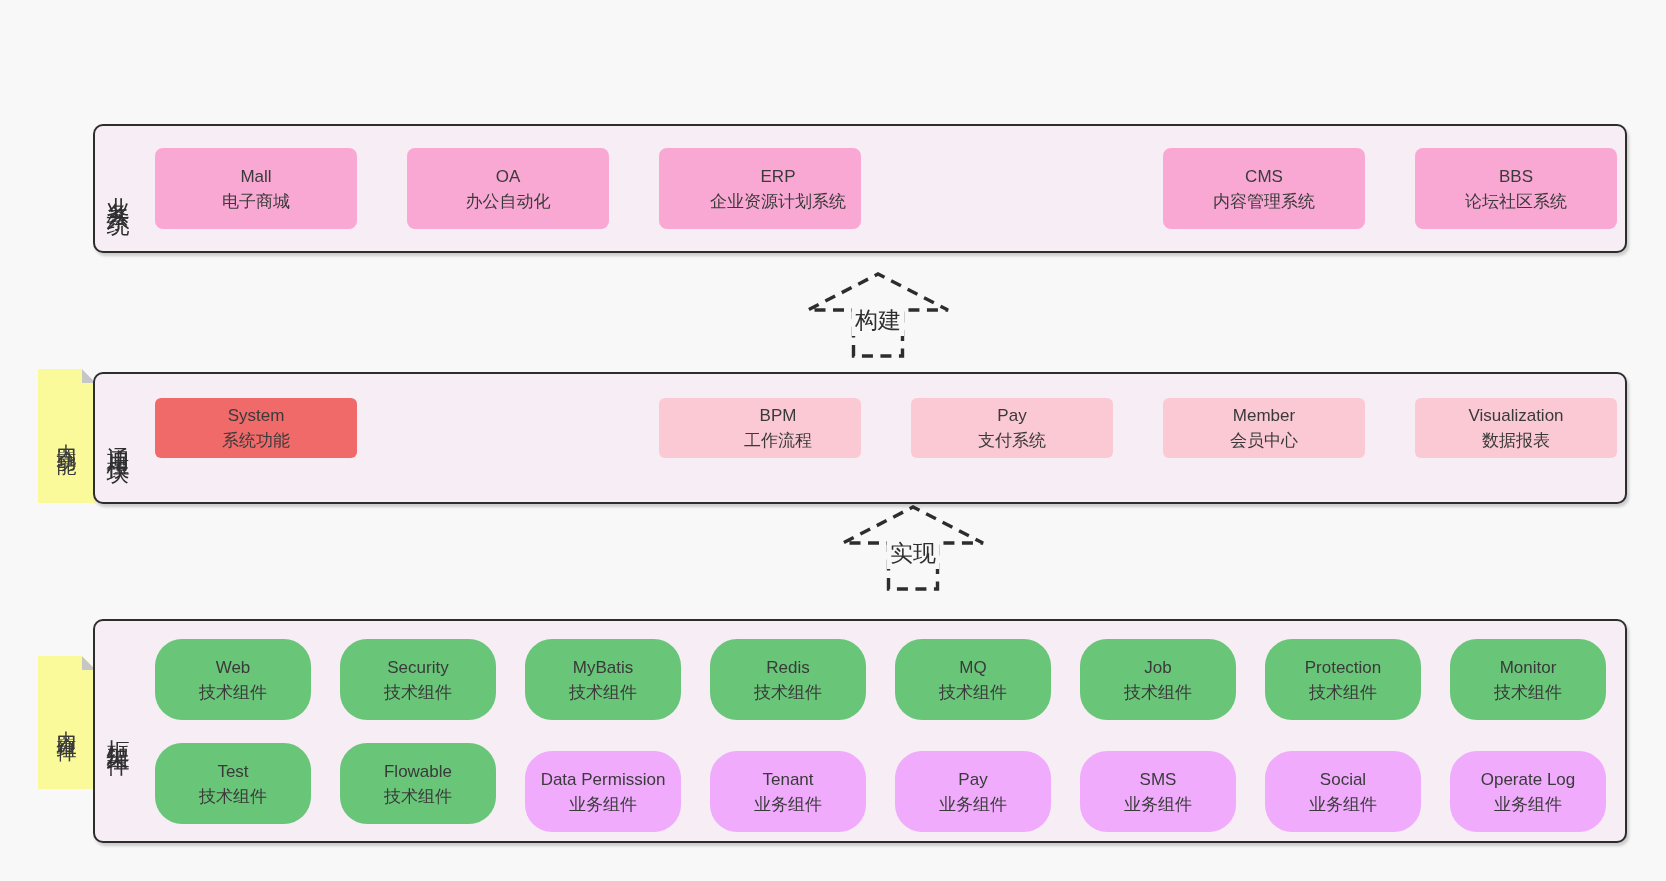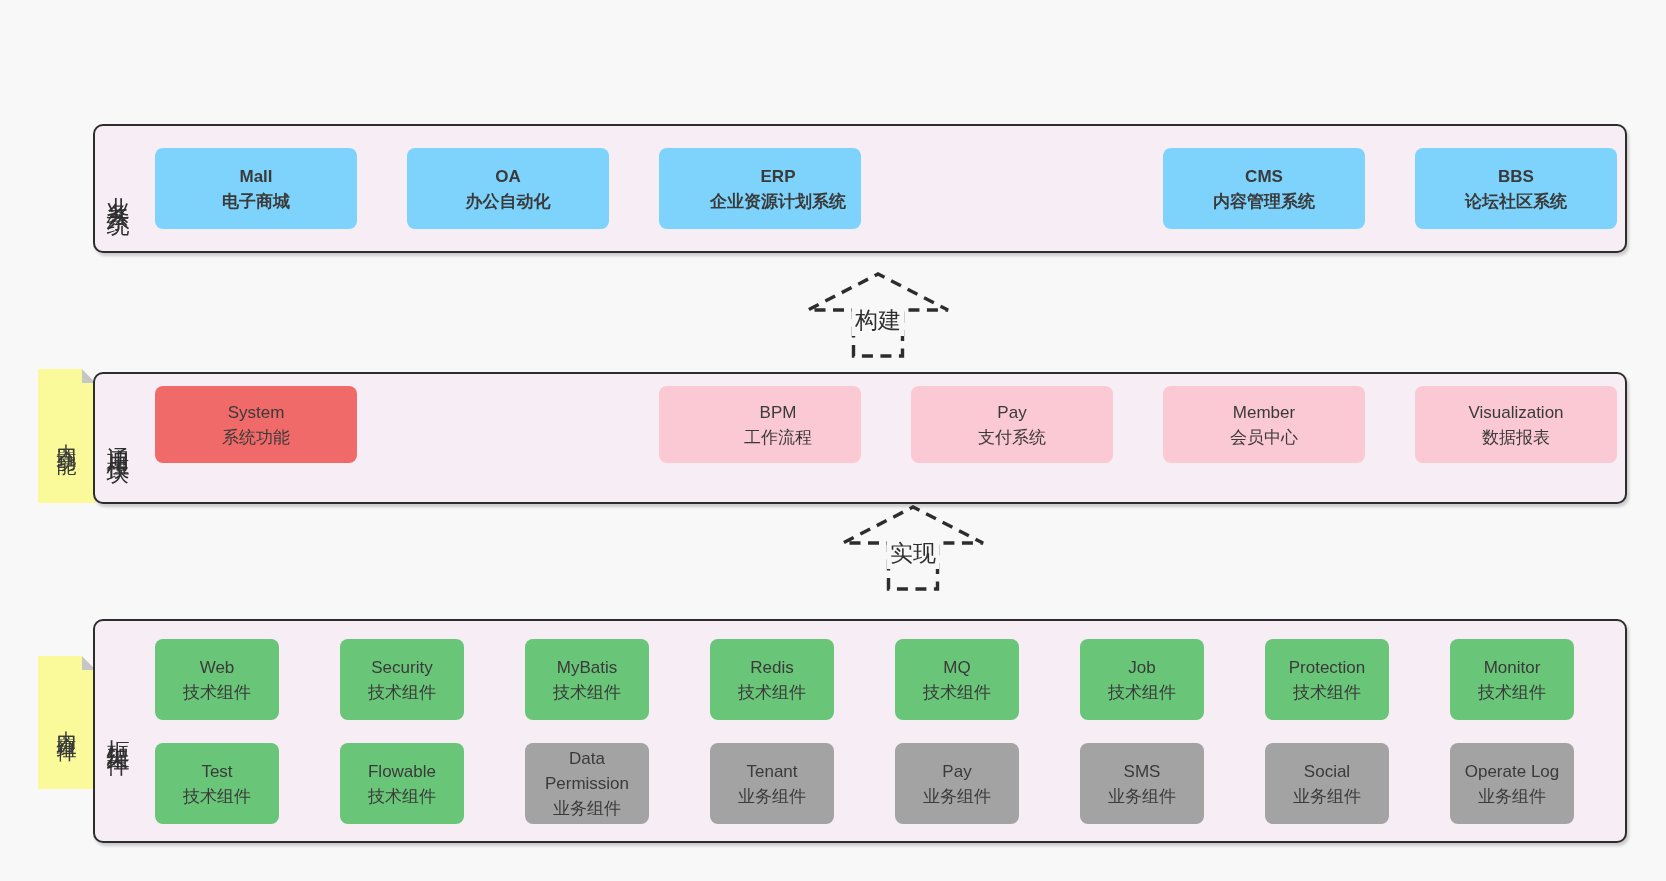--- a/index.html
+++ b/index.html
@@ -23,29 +23,29 @@
     font-size:23px;letter-spacing:5px;color:#2f2f2f;line-height:1.2;
     white-space:nowrap;
   }
   .box{
     position:absolute;border-radius:8px;
     display:flex;flex-direction:column;align-items:center;justify-content:center;
     text-align:center;font-size:17px;line-height:25px;padding:0 8px;
     box-sizing:border-box;
   }
   .s1 .box{width:202px;height:81px;top:22px;}
-  .s2 .box{width:202px;height:77px;top:12px;}
-  .s3 .box{width:124px;height:81px;}
+  .s2 .box{width:202px;height:60px;top:24px;border-radius:6px;}
+  .s3 .box{width:156px;height:81px;border-radius:27px;}
   .r1{top:18px;}
   .r2{top:122px;}
-  .blue{background:#7dd3fc;font-weight:bold;}
+  .blue{background:#f9a8d4;}
   .red{background:#f06a6a;}
   .pink{background:#fbc9d4;}
   .green{background:#69c578;}
-  .lgreen{background:#a3a3a3;}
+  .lgreen{background:#f0abfc;margin-top:8px;}
   .c1{left:60px;} .c2{left:312px;} .c3{left:564px;padding-left:44px;} .c4{left:816px;} .c5{left:1068px;} .c6{left:1320px;}
   .k1{left:60px;} .k2{left:245px;} .k3{left:430px;} .k4{left:615px;} .k5{left:800px;} .k6{left:985px;} .k7{left:1170px;} .k8{left:1355px;}
   .note{
     position:absolute;left:38px;width:58px;background:#fafa9b;z-index:1;
     clip-path:polygon(0 0,calc(100% - 14px) 0,100% 14px,100% 100%,0 100%);
   }
   .note1{top:369px;height:134px;}
   .note2{top:656px;height:133px;}
   .fold{
     position:absolute;top:0;right:0;width:14px;height:14px;background:#c6c6c6;

